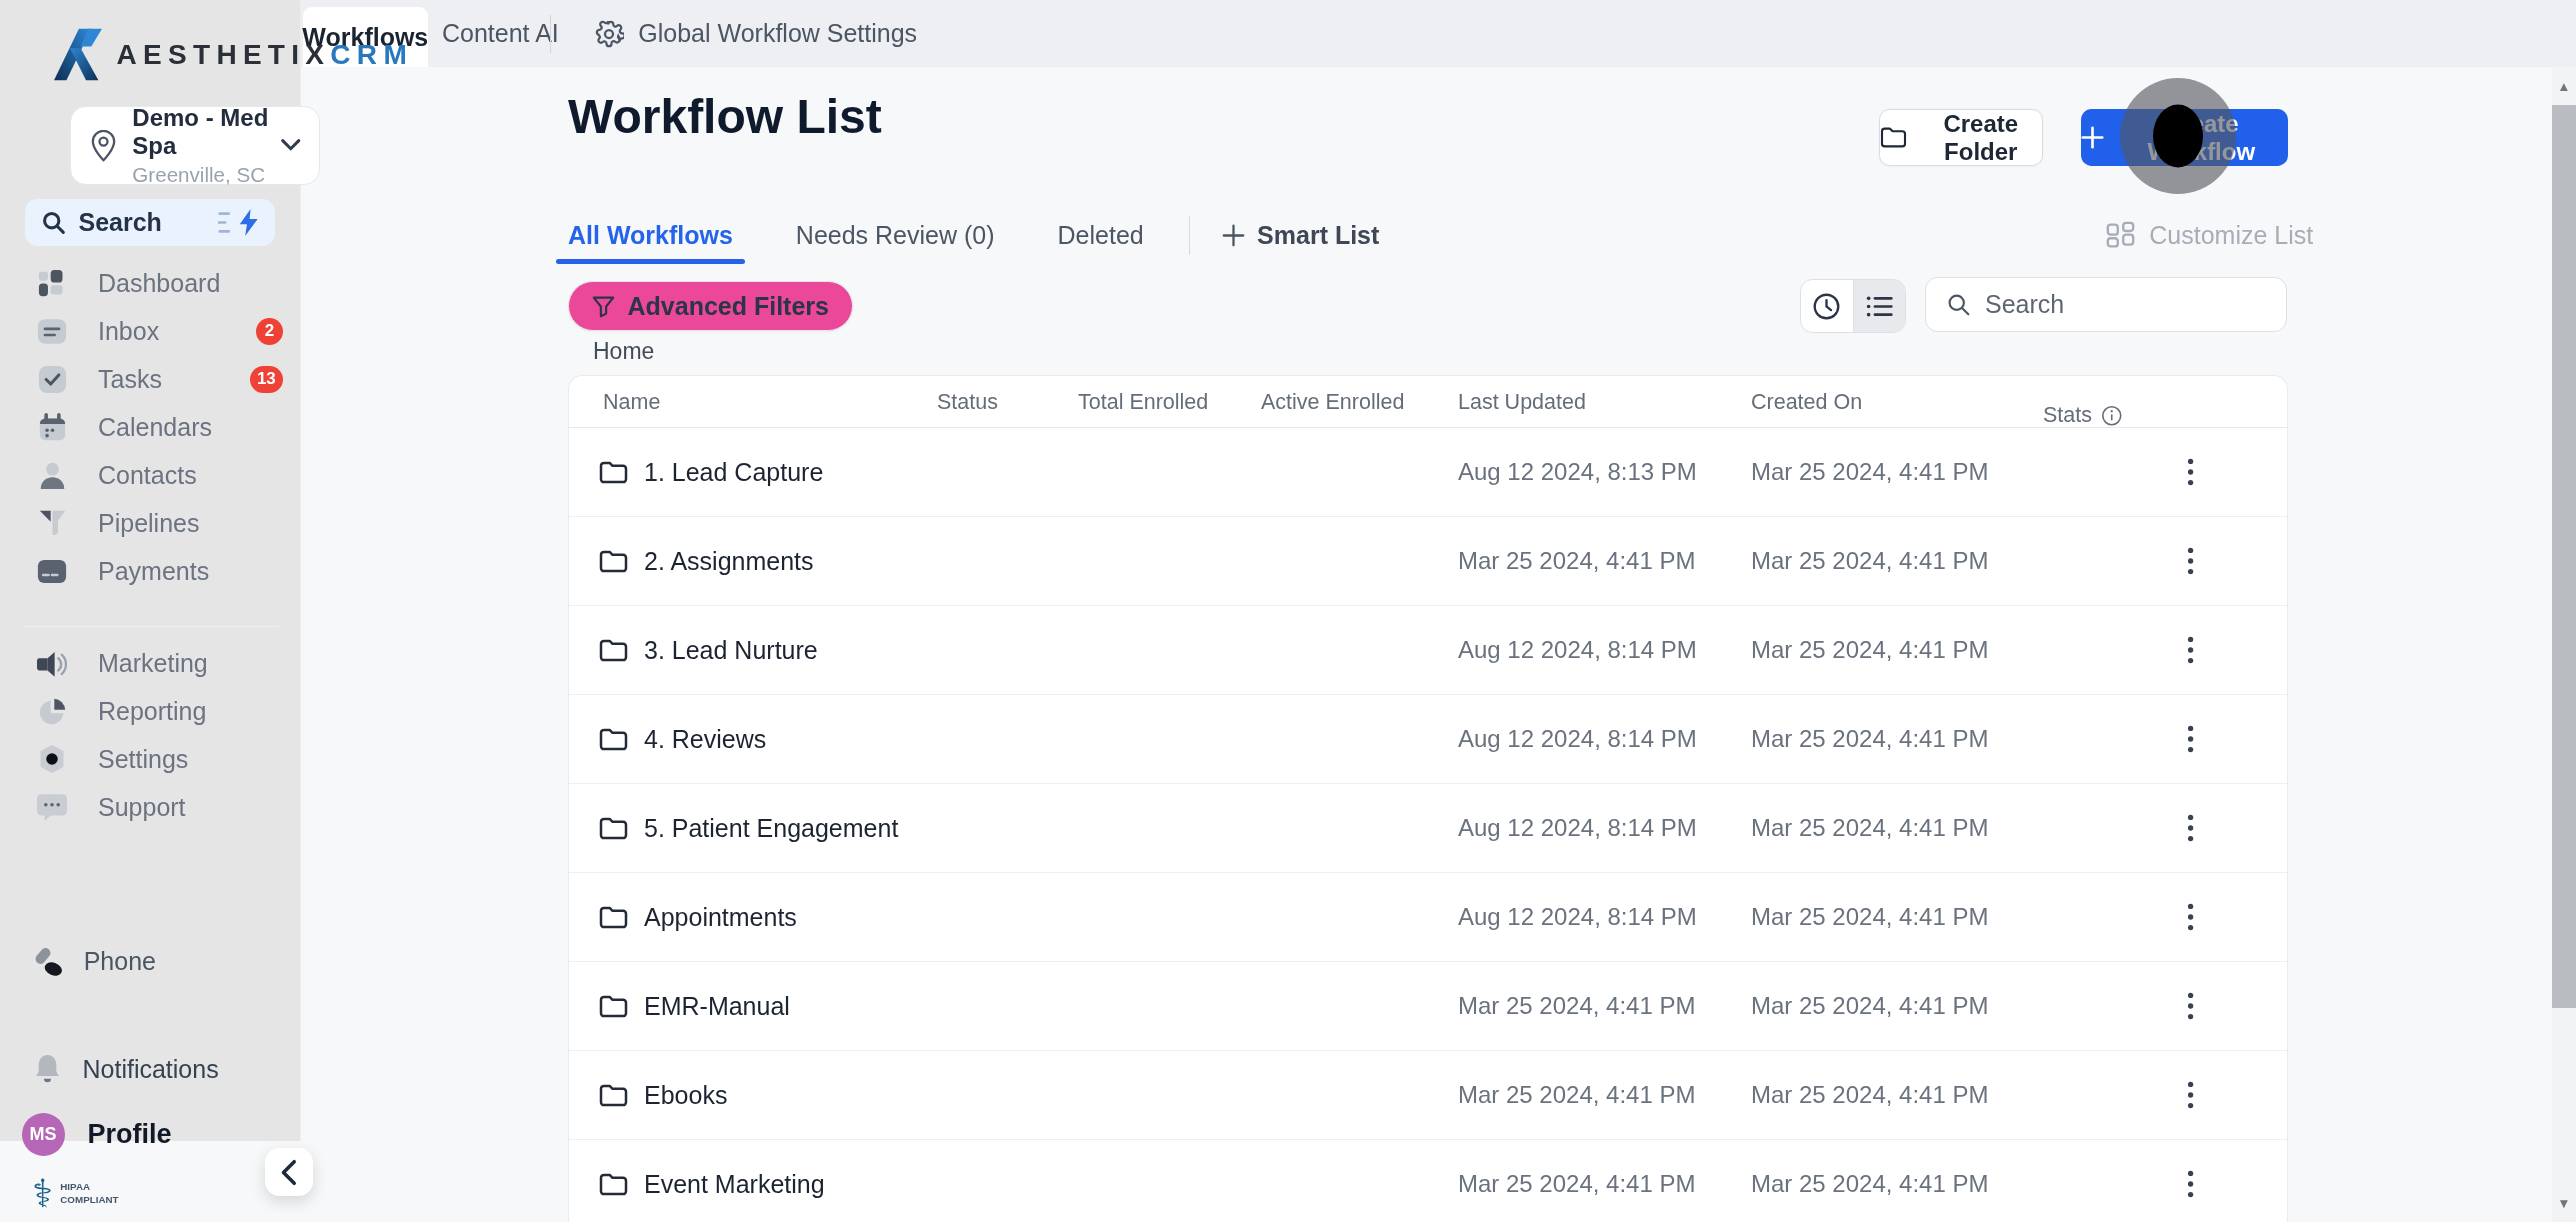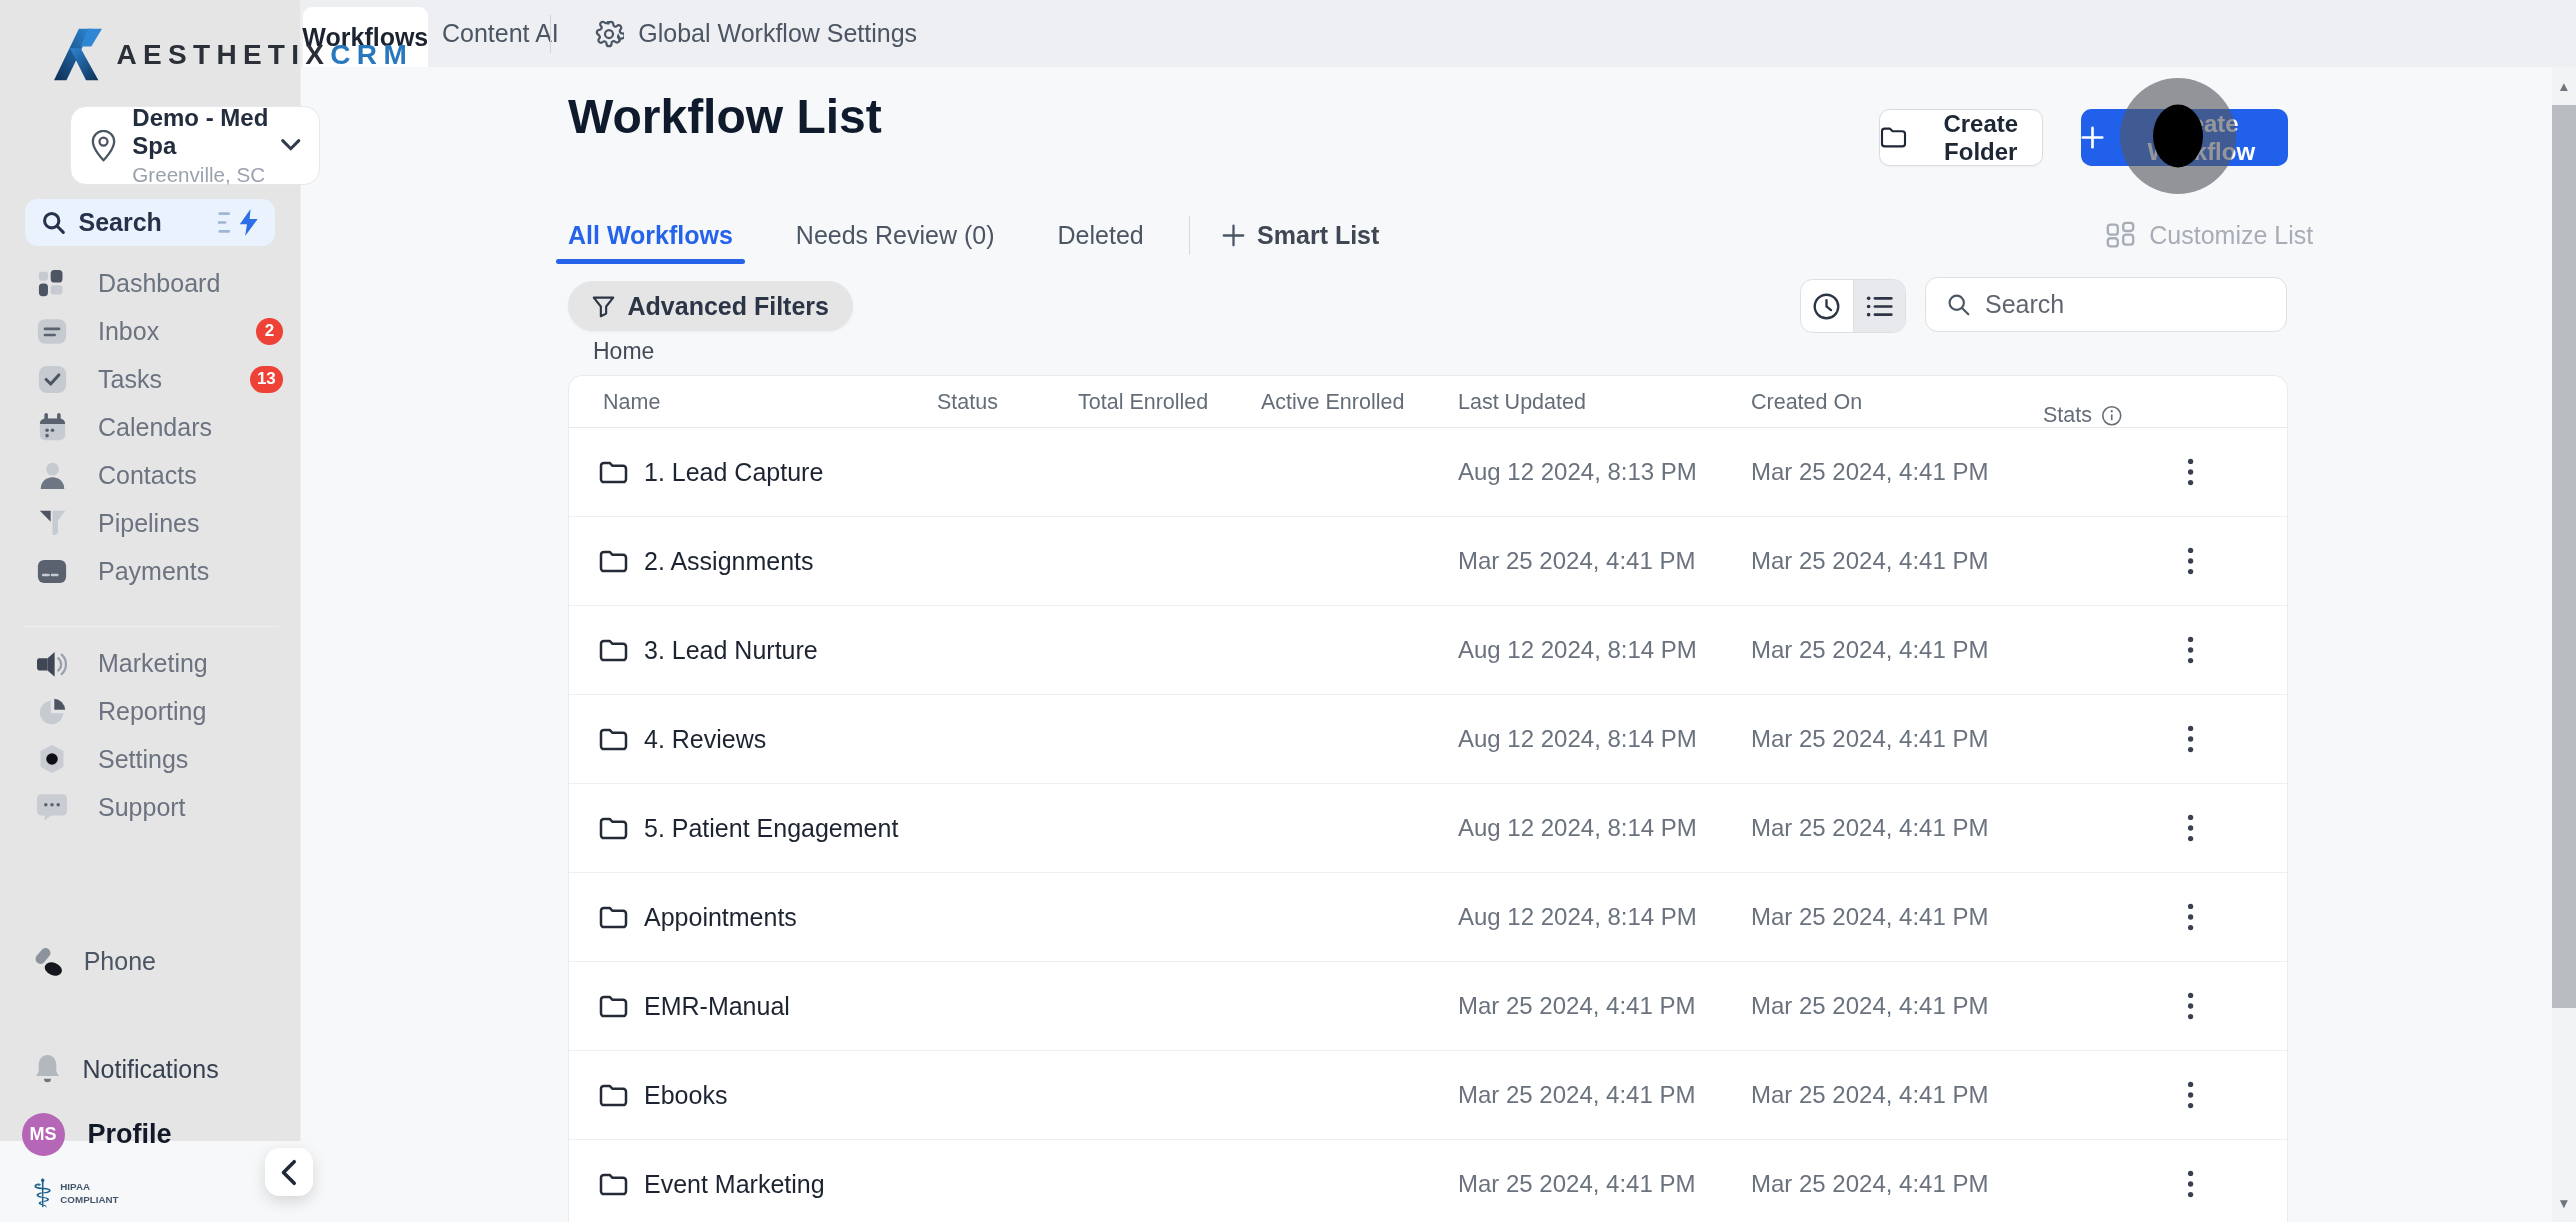--- a/index.html
+++ b/index.html
@@ -81,21 +81,21 @@
   .wtab.active { color:#2563eb; font-weight:700; }
   .wtab.active::after { content:""; position:absolute; left:-12.5px; right:-12.5px; bottom:-14.3px;
     height:4.5px; border-radius:2.7px; background:#2563eb; }
   .tabs-vdivider { width:0.9px; height:39px; background:#d6dadf; margin:0 32px 0 -18px; }
   .smart-list { display:flex; align-items:center; gap:12.5px; font-size:25px; font-weight:600;
     color:#3f4754; cursor:pointer; }
   .customize { position:absolute; left:1805px; top:143px; height:50px; display:flex;
     align-items:center; gap:14.3px; font-size:25px; color:#a7adb6; cursor:default; }
 
   .adv-filters { position:absolute; left:267px; top:214px; height:50px; padding:0 23px;
-    background:#e5e5e5; border:0.9px solid #e3e6ea; border-radius:25px; display:flex;
+    background:#ec4899; border:0.9px solid #e3e6ea; border-radius:25px; display:flex;
     align-items:center; gap:12.5px; font-size:25px; font-weight:700; color:#2b3545;
     cursor:pointer; box-shadow:0 0.9px 2.7px rgba(0,0,0,.05); }
   .view-toggle { position:absolute; left:1499px; top:212px; width:106px; height:54px;
     border:0.9px solid #dcdfe4; border-radius:12.5px; overflow:hidden; display:flex; background:#fff; }
   .view-toggle .seg { flex:1; display:flex; align-items:center; justify-content:center; cursor:pointer; }
   .view-toggle .seg.right { background:#e7e9ed; border-left:0.9px solid #dcdfe4; }
   .tbl-search { position:absolute; left:1624px; top:210px; width:362px; height:55px;
     background:#fff; border:0.9px solid #dcdfe4; border-radius:12.5px; display:flex;
     align-items:center; padding:0 19.7px; gap:14.3px; }
   .tbl-search input { border:none; outline:none; font-size:25px; color:#1f2937; width:100%;

